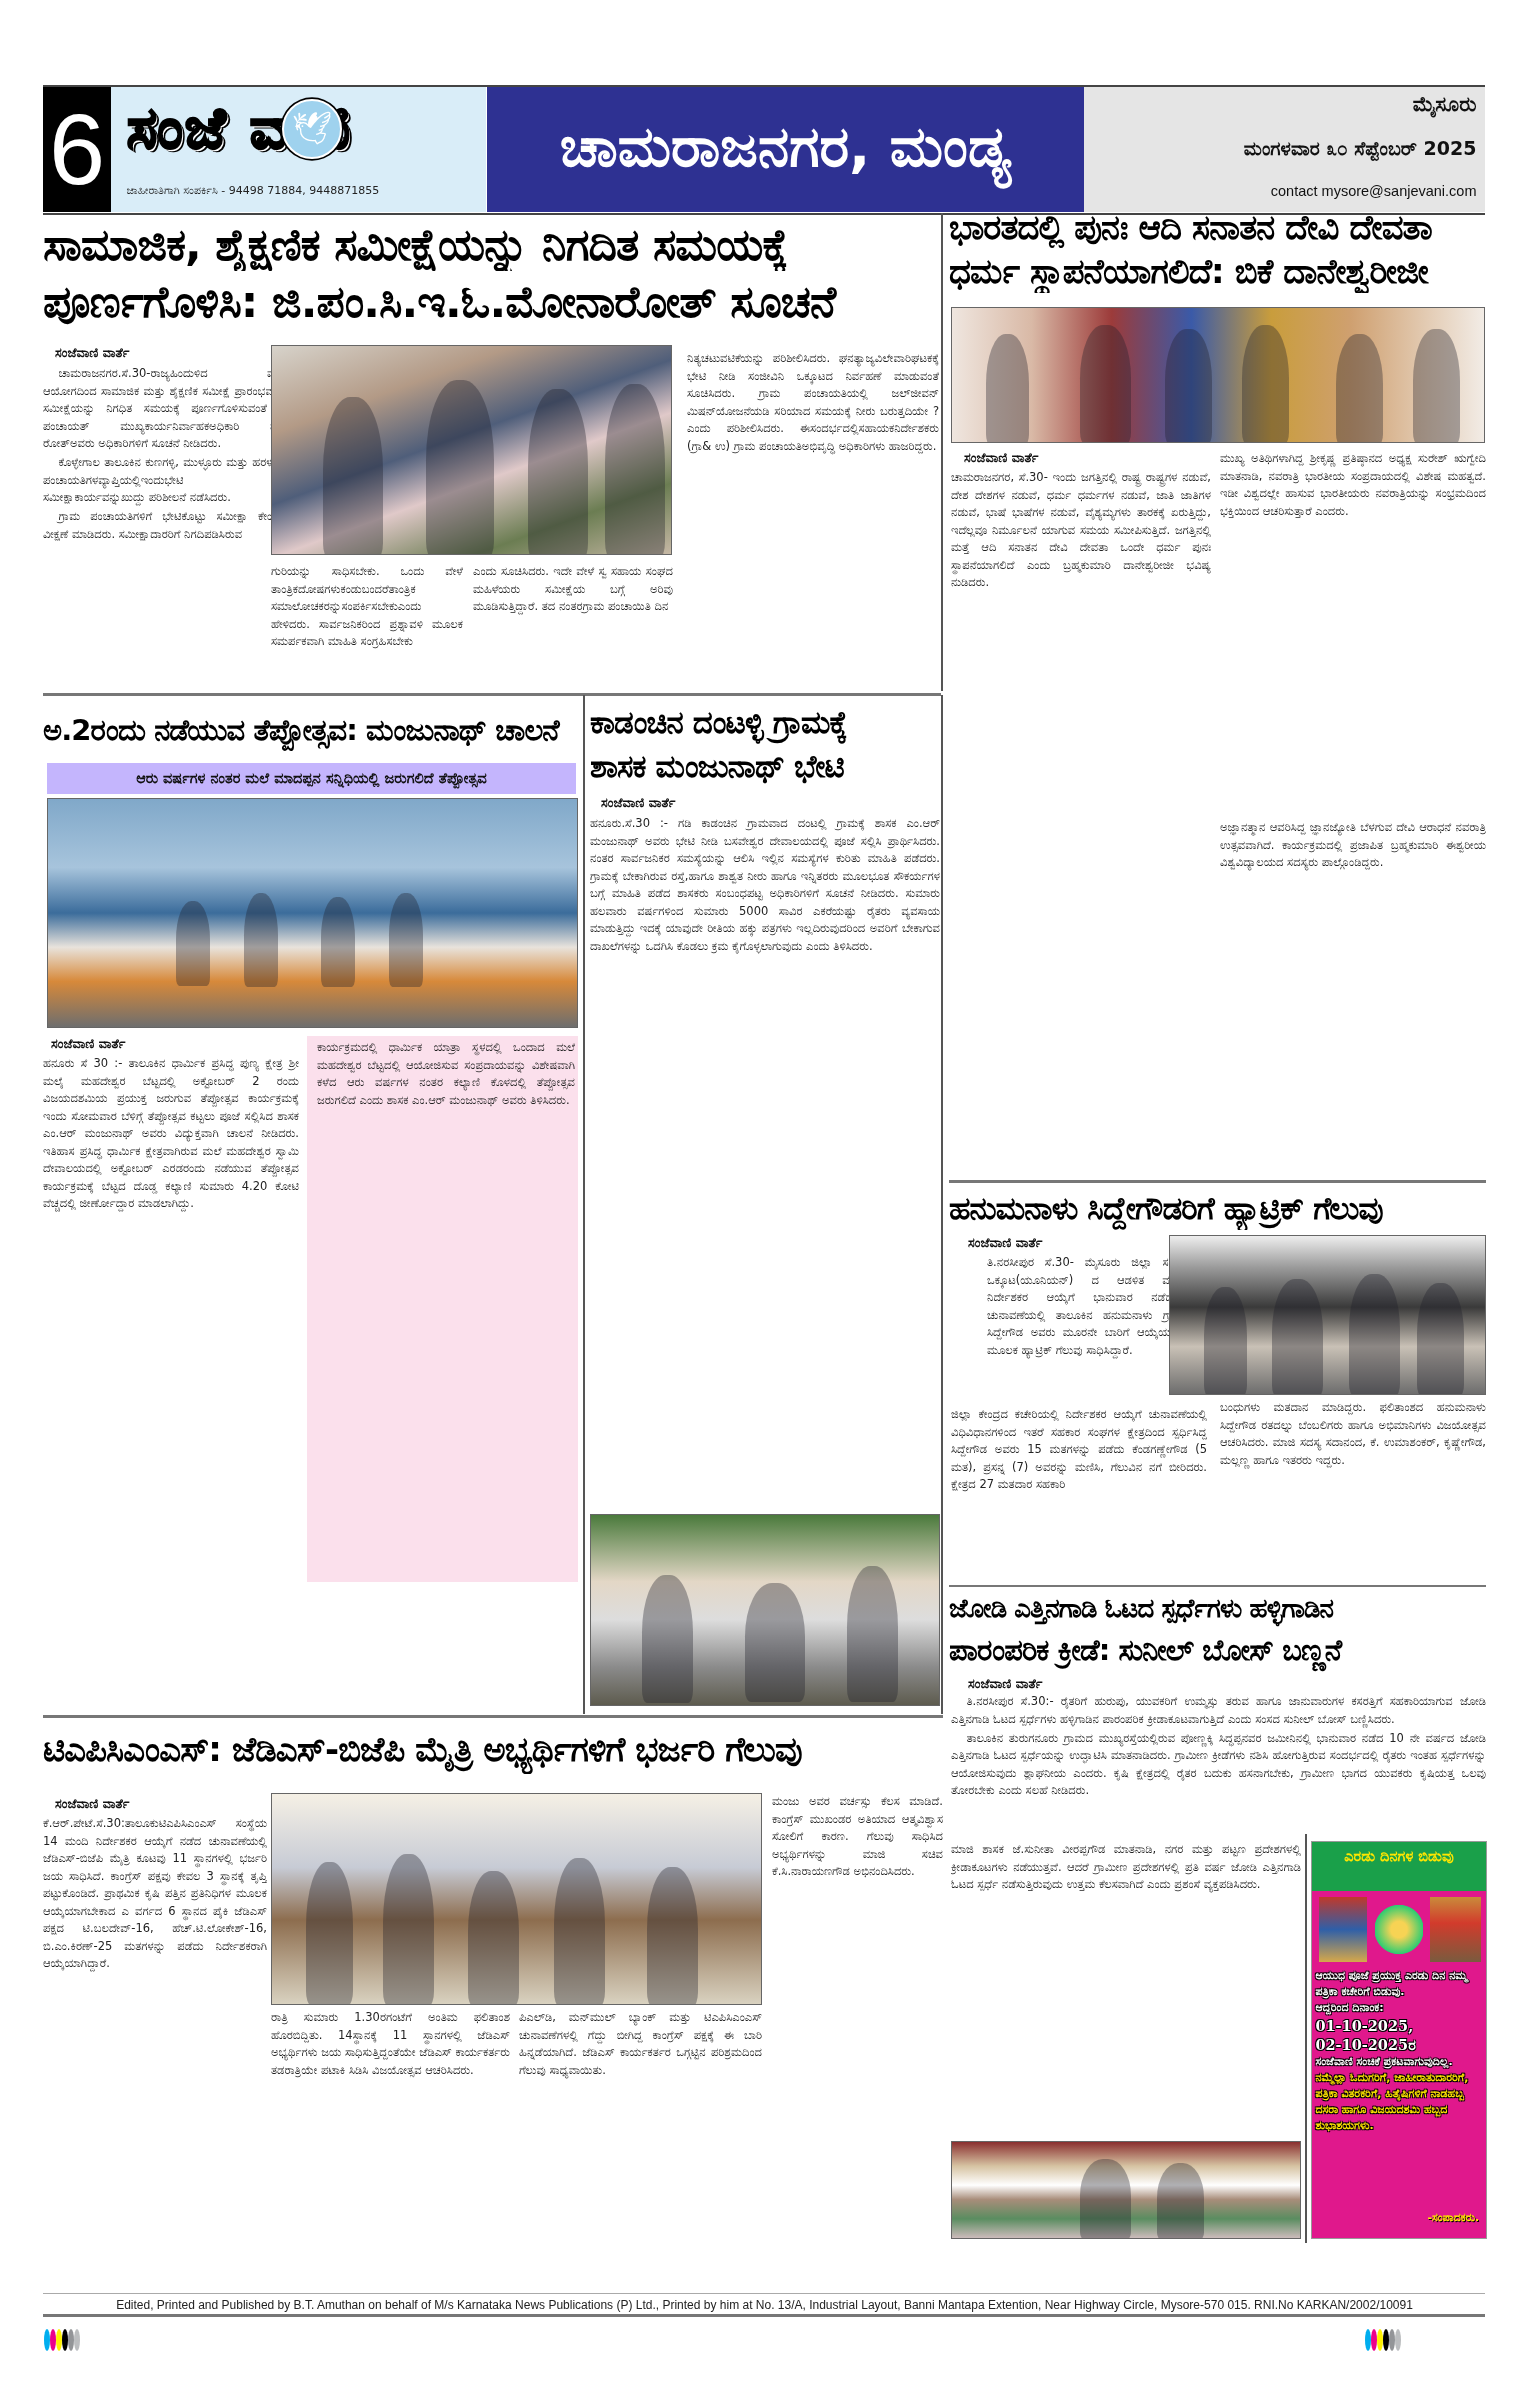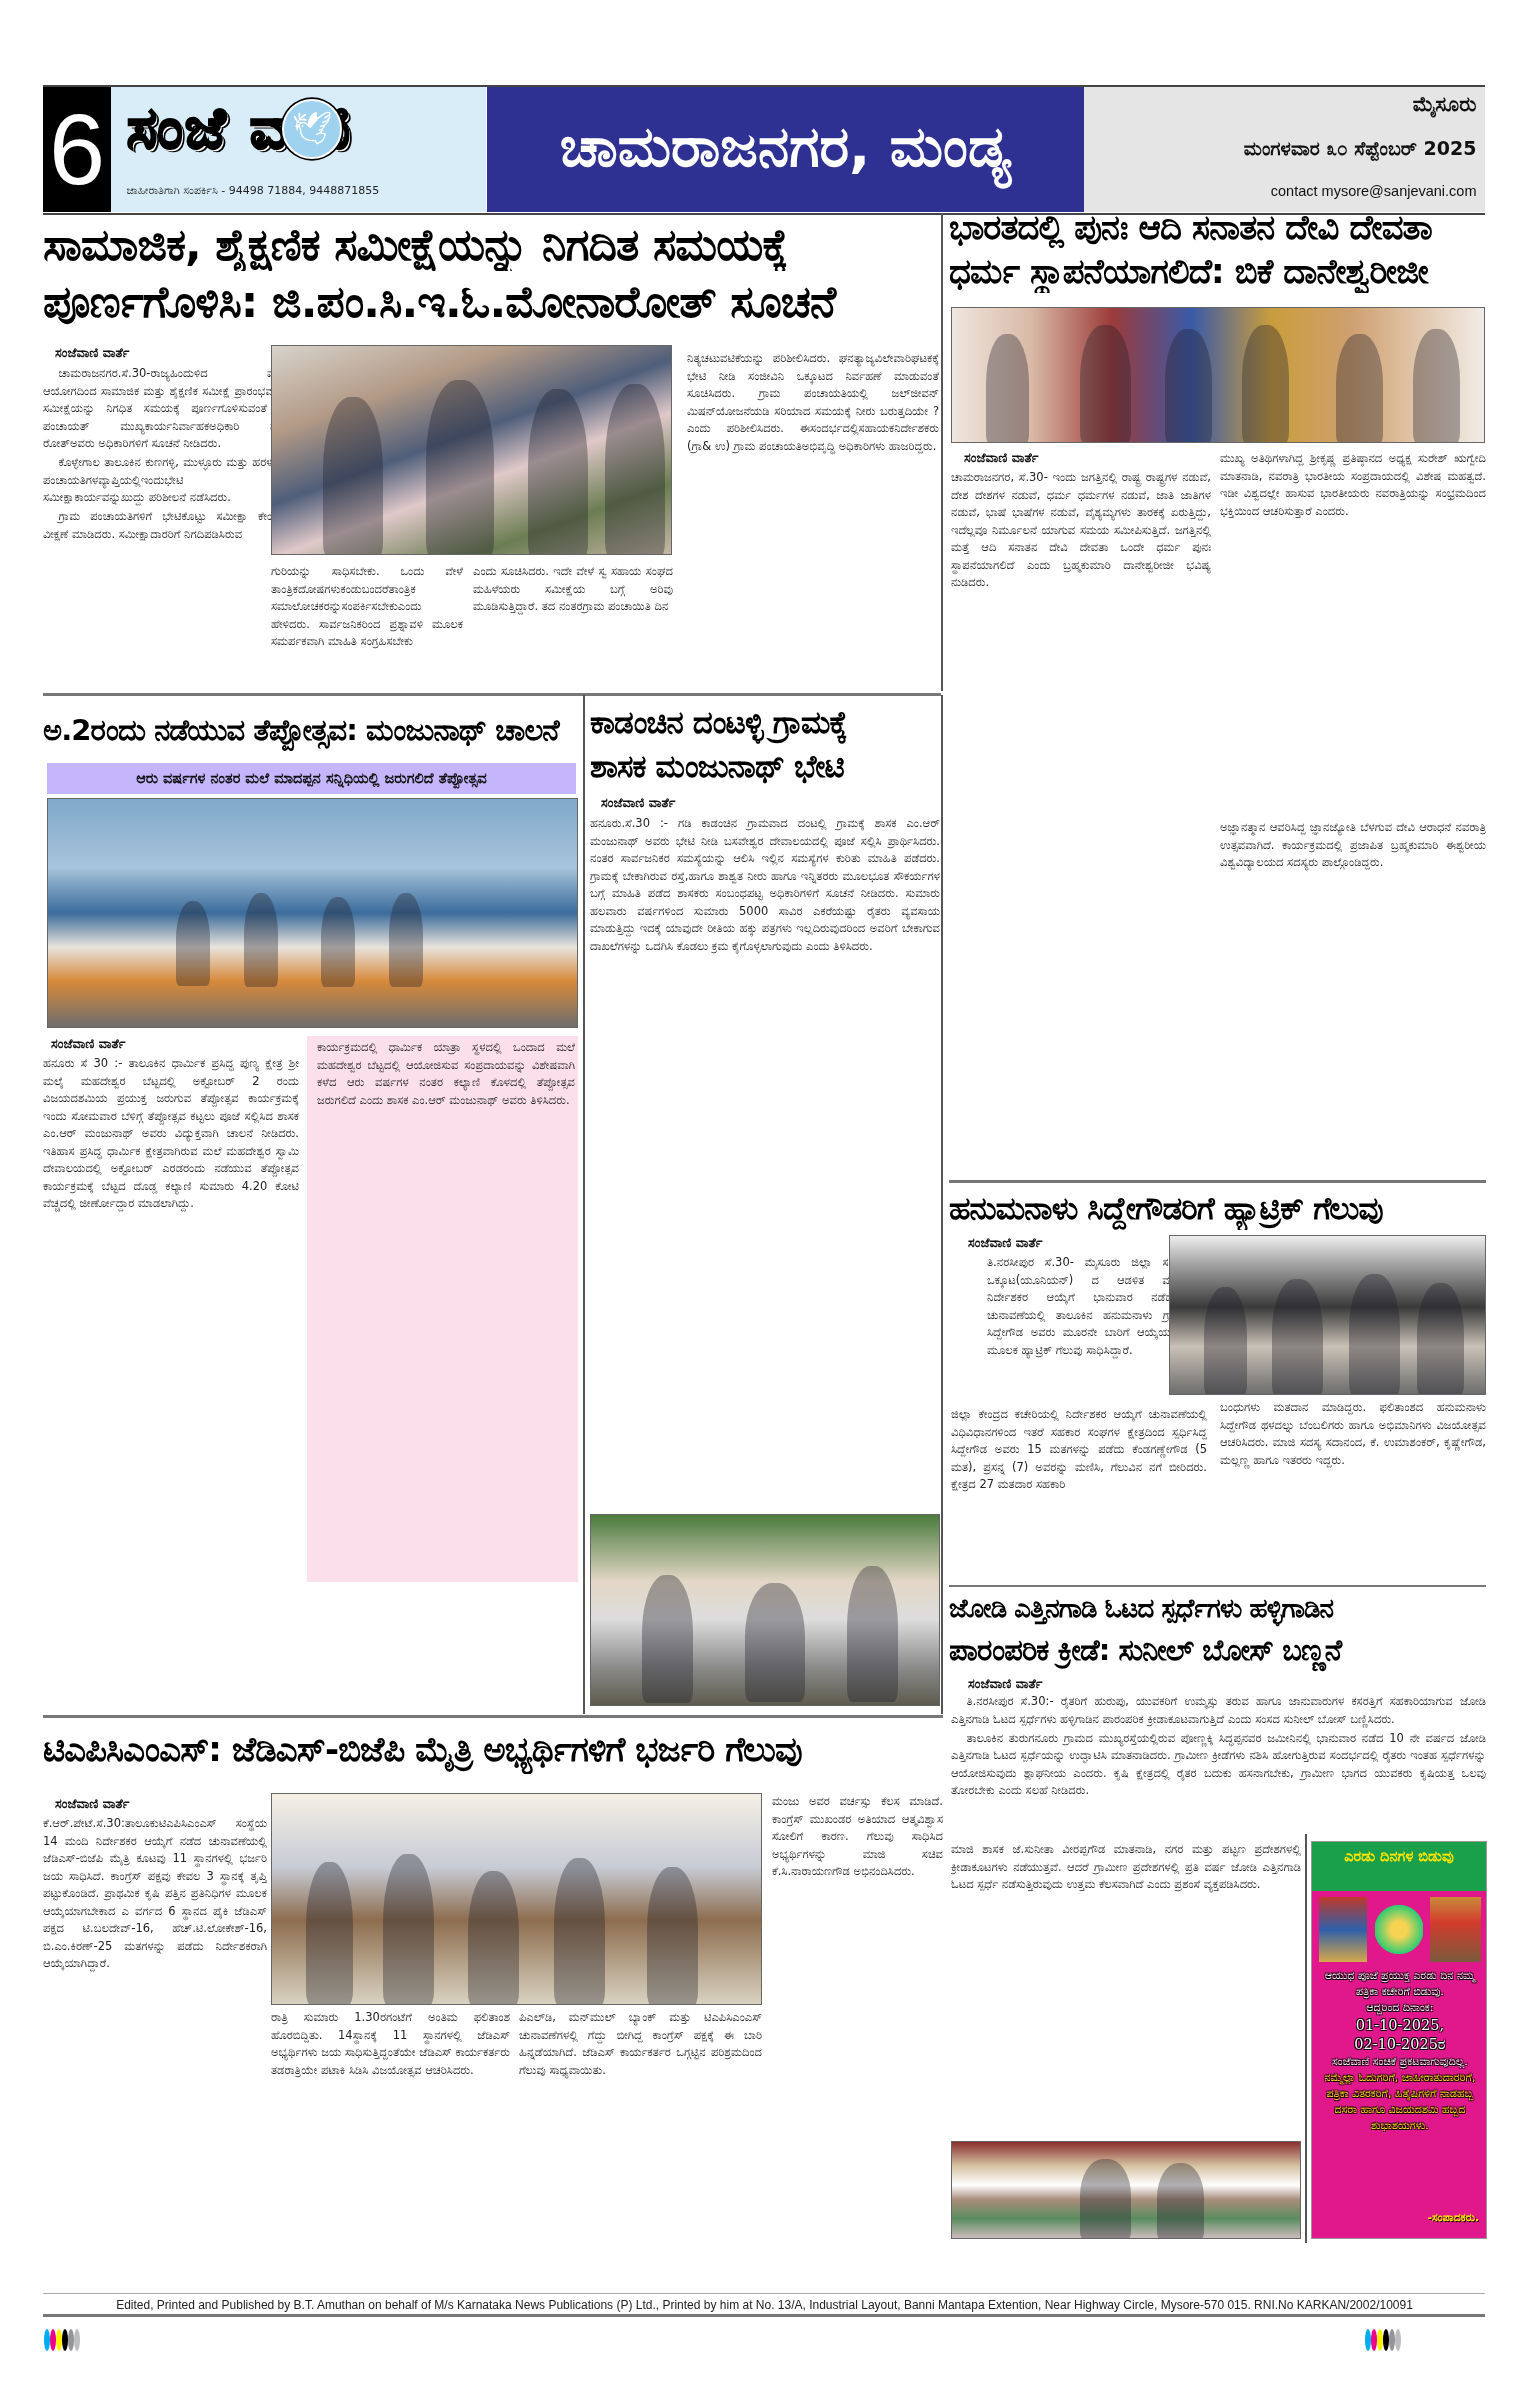--- a/index.html
+++ b/index.html
@@ -42,21 +42,21 @@
   .figure { position: absolute; border-radius: 45% 45% 10% 10%; background: rgba(30,30,40,0.35); }
 
   .subhead-pink { position: absolute; left: 47px; top: 763px; width: 529px; height: 31px; background: #c4b5fd; font-size: 14.5px; font-weight: bold; text-align: center; line-height: 31px; }
   .pink-box { position: absolute; background: #fbe0ec; }
 
   
   #ad { position: absolute; left: 1311px; top: 1841px; width: 176px; height: 398px; border: 0.9px solid #999; background: #e0188c; }
   #ad-head { position: absolute; left: 0; top: 0; width: 100%; height: 49px; background: #1aa04a; color: #ffe600; font-weight: bold; font-size: 14.5px; text-align: center; line-height: 20.5px; padding-top: 4.3px; }
   #ad-imgs { position: absolute; left: 6.8px; top: 55px; width: 162px; height: 65px; }
   .ad-img { position: absolute; top: 0; height: 65px; }
-  #ad-body { position: absolute; left: 3.4px; top: 126px; width: 169px; text-align: center; color: #fff; font-weight: normal; font-size: 11px; line-height: 16px; text-shadow: 0.9px 0.9px 0 #000, -0.9px -0.9px 0 #000, 0.9px -0.9px 0 #000, -0.9px 0.9px 0 #000; }
+  #ad-body { position: absolute; left: 3.4px; top: 126px; width: 169px; color: #fff; font-weight: bold; font-size: 11px; line-height: 16px; text-shadow: 0.9px 0.9px 0 #000, -0.9px -0.9px 0 #000, 0.9px -0.9px 0 #000, -0.9px 0.9px 0 #000; }
   #ad-body .big { font-size: 14.5px; line-height: 19px; font-family: "DejaVu Serif", serif; }
   #ad-body .yel { color: #ffe600; }
   #ad-sign { position: absolute; right: 6.8px; bottom: 14px; color: #ffe600; font-weight: bold; font-size: 11px; text-shadow: 0.9px 0.9px 0 #000; }
 
   #footer-imprint { position: absolute; left: 0; top: 2298px; width: 1529px; text-align: center; font-family: "Liberation Sans", sans-serif; font-size: 12px; color: #222; }
   .reg-marks { position: absolute; top: 2329px; height: 22px; }
   .reg-dot { display: inline-block; width: 6px; height: 22px; border-radius: 50%; margin-right: 0; }
 </style>
 </head>
 <body>
@@ -147,21 +147,21 @@
 <div class="hl" style="left:949px; top:1186px; width:537px; font-size:31px; line-height:44px;">ಹನುಮನಾಳು ಸಿದ್ದೇಗೌಡರಿಗೆ ಹ್ಯಾಟ್ರಿಕ್ ಗೆಲುವು</div>
 <div class="byline" style="left:968px; top:1235px;">ಸಂಜೆವಾಣಿ ವಾರ್ತೆ</div>
 <div class="body-text" style="left:951px; top:1254px; width:205px; height:149px;margin-left:36px;">ತಿ.ನರಸೀಪುರ ಸೆ.30- ಮೈಸೂರು ಜಿಲ್ಲಾ ಸಹಕಾರ ಒಕ್ಕೂಟ(ಯೂನಿಯನ್) ದ ಆಡಳಿತ ಮಂಡಳಿ ನಿರ್ದೇಶಕರ ಆಯ್ಕೆಗೆ ಭಾನುವಾರ ನಡೆದಂತಹ ಚುನಾವಣೆಯಲ್ಲಿ ತಾಲೂಕಿನ ಹನುಮನಾಳು ಗ್ರಾಮದ ಸಿದ್ದೇಗೌಡ ಅವರು ಮೂರನೇ ಬಾರಿಗೆ ಆಯ್ಕೆಯಾಗುವ ಮೂಲಕ ಹ್ಯಾಟ್ರಿಕ್ ಗೆಲುವು ಸಾಧಿಸಿದ್ದಾರೆ.</div>
 <div class="photo ph-e" style="left:1169px; top:1235px; width:317px; height:160px;">
   <div class="figure" style="left:34px; top:51px; width:43px; height:109px;"></div>
   <div class="figure" style="left:102px; top:43px; width:51px; height:118px;"></div>
   <div class="figure" style="left:179px; top:38px; width:51px; height:122px;"></div>
   <div class="figure" style="left:247px; top:47px; width:47px; height:113px;"></div>
 </div>
 <div class="body-text" style="left:951px; top:1406px; width:256px; height:179px;">ಜಿಲ್ಲಾ ಕೇಂದ್ರದ ಕಚೇರಿಯಲ್ಲಿ ನಿರ್ದೇಶಕರ ಆಯ್ಕೆಗೆ ಚುನಾವಣೆಯಲ್ಲಿ ವಿಧಿವಿಧಾನಗಳಿಂದ ಇತರೆ ಸಹಕಾರ ಸಂಘಗಳ ಕ್ಷೇತ್ರದಿಂದ ಸ್ಪರ್ಧಿಸಿದ್ದ ಸಿದ್ದೇಗೌಡ ಅವರು 15 ಮತಗಳನ್ನು ಪಡೆದು ಕೆಂಡಗಣ್ಣೇಗೌಡ (5 ಮತ), ಪ್ರಸನ್ನ (7) ಅವರನ್ನು ಮಣಿಸಿ, ಗೆಲುವಿನ ನಗೆ ಬೀರಿದರು. ಕ್ಷೇತ್ರದ 27 ಮತದಾರ ಸಹಕಾರಿ</div>
-<div class="body-text" style="left:1220px; top:1399px; width:266px; height:186px;">ಬಂಧುಗಳು ಮತದಾನ ಮಾಡಿದ್ದರು. ಫಲಿತಾಂಶದ ಹನುಮನಾಳು ಸಿದ್ದೇಗೌಡ ಥಳದಲ್ನು ಬೆಂಬಲಿಗರು ಹಾಗೂ ಅಭಿಮಾನಿಗಳು ವಿಜಯೋತ್ಸವ ಆಚರಿಸಿದರು. ಮಾಜಿ ಸದಸ್ಯ ಸದಾನಂದ, ಕೆ. ಉಮಾಶಂಕರ್, ಕೃಷ್ಣೇಗೌಡ, ಮಲ್ಲಣ್ಣ ಹಾಗೂ ಇತರರು ಇದ್ದರು.</div>
+<div class="body-text" style="left:1220px; top:1399px; width:266px; height:186px;">ಬಂಧುಗಳು ಮತದಾನ ಮಾಡಿದ್ದರು. ಫಲಿತಾಂಶದ ಹನುಮನಾಳು ಸಿದ್ದೇಗೌಡ ರತದಲ್ನು ಬೆಂಬಲಿಗರು ಹಾಗೂ ಅಭಿಮಾನಿಗಳು ವಿಜಯೋತ್ಸವ ಆಚರಿಸಿದರು. ಮಾಜಿ ಸದಸ್ಯ ಸದಾನಂದ, ಕೆ. ಉಮಾಶಂಕರ್, ಕೃಷ್ಣೇಗೌಡ, ಮಲ್ಲಣ್ಣ ಹಾಗೂ ಇತರರು ಇದ್ದರು.</div>
 
 <div class="hr" style="left:949px; top:1585px; width:537px; height:1.7px;"></div>
 <div class="hl" style="left:949px; top:1587px; width:537px; font-size:26px; line-height:43px;">ಜೋಡಿ ಎತ್ತಿನಗಾಡಿ ಓಟದ ಸ್ಪರ್ಧೆಗಳು ಹಳ್ಳಿಗಾಡಿನ</div>
 <div class="hl" style="left:949px; top:1629px; width:537px; font-size:29px; line-height:43px;">ಪಾರಂಪರಿಕ ಕ್ರೀಡೆ: ಸುನೀಲ್ ಬೋಸ್ ಬಣ್ಣನೆ</div>
 <div class="byline" style="left:968px; top:1676px;">ಸಂಜೆವಾಣಿ ವಾರ್ತೆ</div>
 <div class="body-text" style="left:951px; top:1693px; width:535px; height:143px;">
   <p>ತಿ.ನರಸೀಪುರ ಸೆ.30:- ರೈತರಿಗೆ ಹುರುಪು, ಯುವಕರಿಗೆ ಉಮ್ಮಸ್ಸು ತರುವ ಹಾಗೂ ಜಾನುವಾರುಗಳ ಕಸರತ್ತಿಗೆ ಸಹಕಾರಿಯಾಗುವ ಜೋಡಿ ಎತ್ತಿನಗಾಡಿ ಓಟದ ಸ್ಪರ್ಧೆಗಳು ಹಳ್ಳಿಗಾಡಿನ ಪಾರಂಪರಿಕ ಕ್ರೀಡಾಕೂಟವಾಗುತ್ತಿದೆ ಎಂದು ಸಂಸದ ಸುನೀಲ್ ಬೋಸ್ ಬಣ್ಣಿಸಿದರು.</p>
   <p>ತಾಲೂಕಿನ ತುರುಗನೂರು ಗ್ರಾಮದ ಮುಖ್ಯರಸ್ತೆಯಲ್ಲಿರುವ ಪೋಣ್ಣಕ್ಕಿ ಸಿದ್ಧಪ್ಪನವರ ಜಮೀನಿನಲ್ಲಿ ಭಾನುವಾರ ನಡೆದ 10 ನೇ ವರ್ಷದ ಜೋಡಿ ಎತ್ತಿನಗಾಡಿ ಓಟದ ಸ್ಪರ್ಧೆಯನ್ನು ಉದ್ಘಾಟಿಸಿ ಮಾತನಾಡಿದರು. ಗ್ರಾಮೀಣ ಕ್ರೀಡೆಗಳು ನಶಿಸಿ ಹೋಗುತ್ತಿರುವ ಸಂದರ್ಭದಲ್ಲಿ ರೈತರು ಇಂತಹ ಸ್ಪರ್ಧೆಗಳನ್ನು ಆಯೋಜಿಸುವುದು ಶ್ಲಾಘನೀಯ ಎಂದರು. ಕೃಷಿ ಕ್ಷೇತ್ರದಲ್ಲಿ ರೈತರ ಬದುಕು ಹಸನಾಗಬೇಕು, ಗ್ರಾಮೀಣ ಭಾಗದ ಯುವಕರು ಕೃಷಿಯತ್ತ ಒಲವು ತೋರಬೇಕು ಎಂದು ಸಲಹೆ ನೀಡಿದರು.</p>
 </div>
 <div class="body-text" style="left:951px; top:1841px; width:350px; height:294px;">ಮಾಜಿ ಶಾಸಕ ಜೆ.ಸುನೀತಾ ವೀರಪ್ಪಗೌಡ ಮಾತನಾಡಿ, ನಗರ ಮತ್ತು ಪಟ್ಟಣ ಪ್ರದೇಶಗಳಲ್ಲಿ ಕ್ರೀಡಾಕೂಟಗಳು ನಡೆಯುತ್ತವೆ. ಆದರೆ ಗ್ರಾಮೀಣ ಪ್ರದೇಶಗಳಲ್ಲಿ ಪ್ರತಿ ವರ್ಷ ಜೋಡಿ ಎತ್ತಿನಗಾಡಿ ಓಟದ ಸ್ಪರ್ಧೆ ನಡೆಸುತ್ತಿರುವುದು ಉತ್ತಮ ಕೆಲಸವಾಗಿದೆ ಎಂದು ಪ್ರಶಂಸೆ ವ್ಯಕ್ತಪಡಿಸಿದರು.</div>

